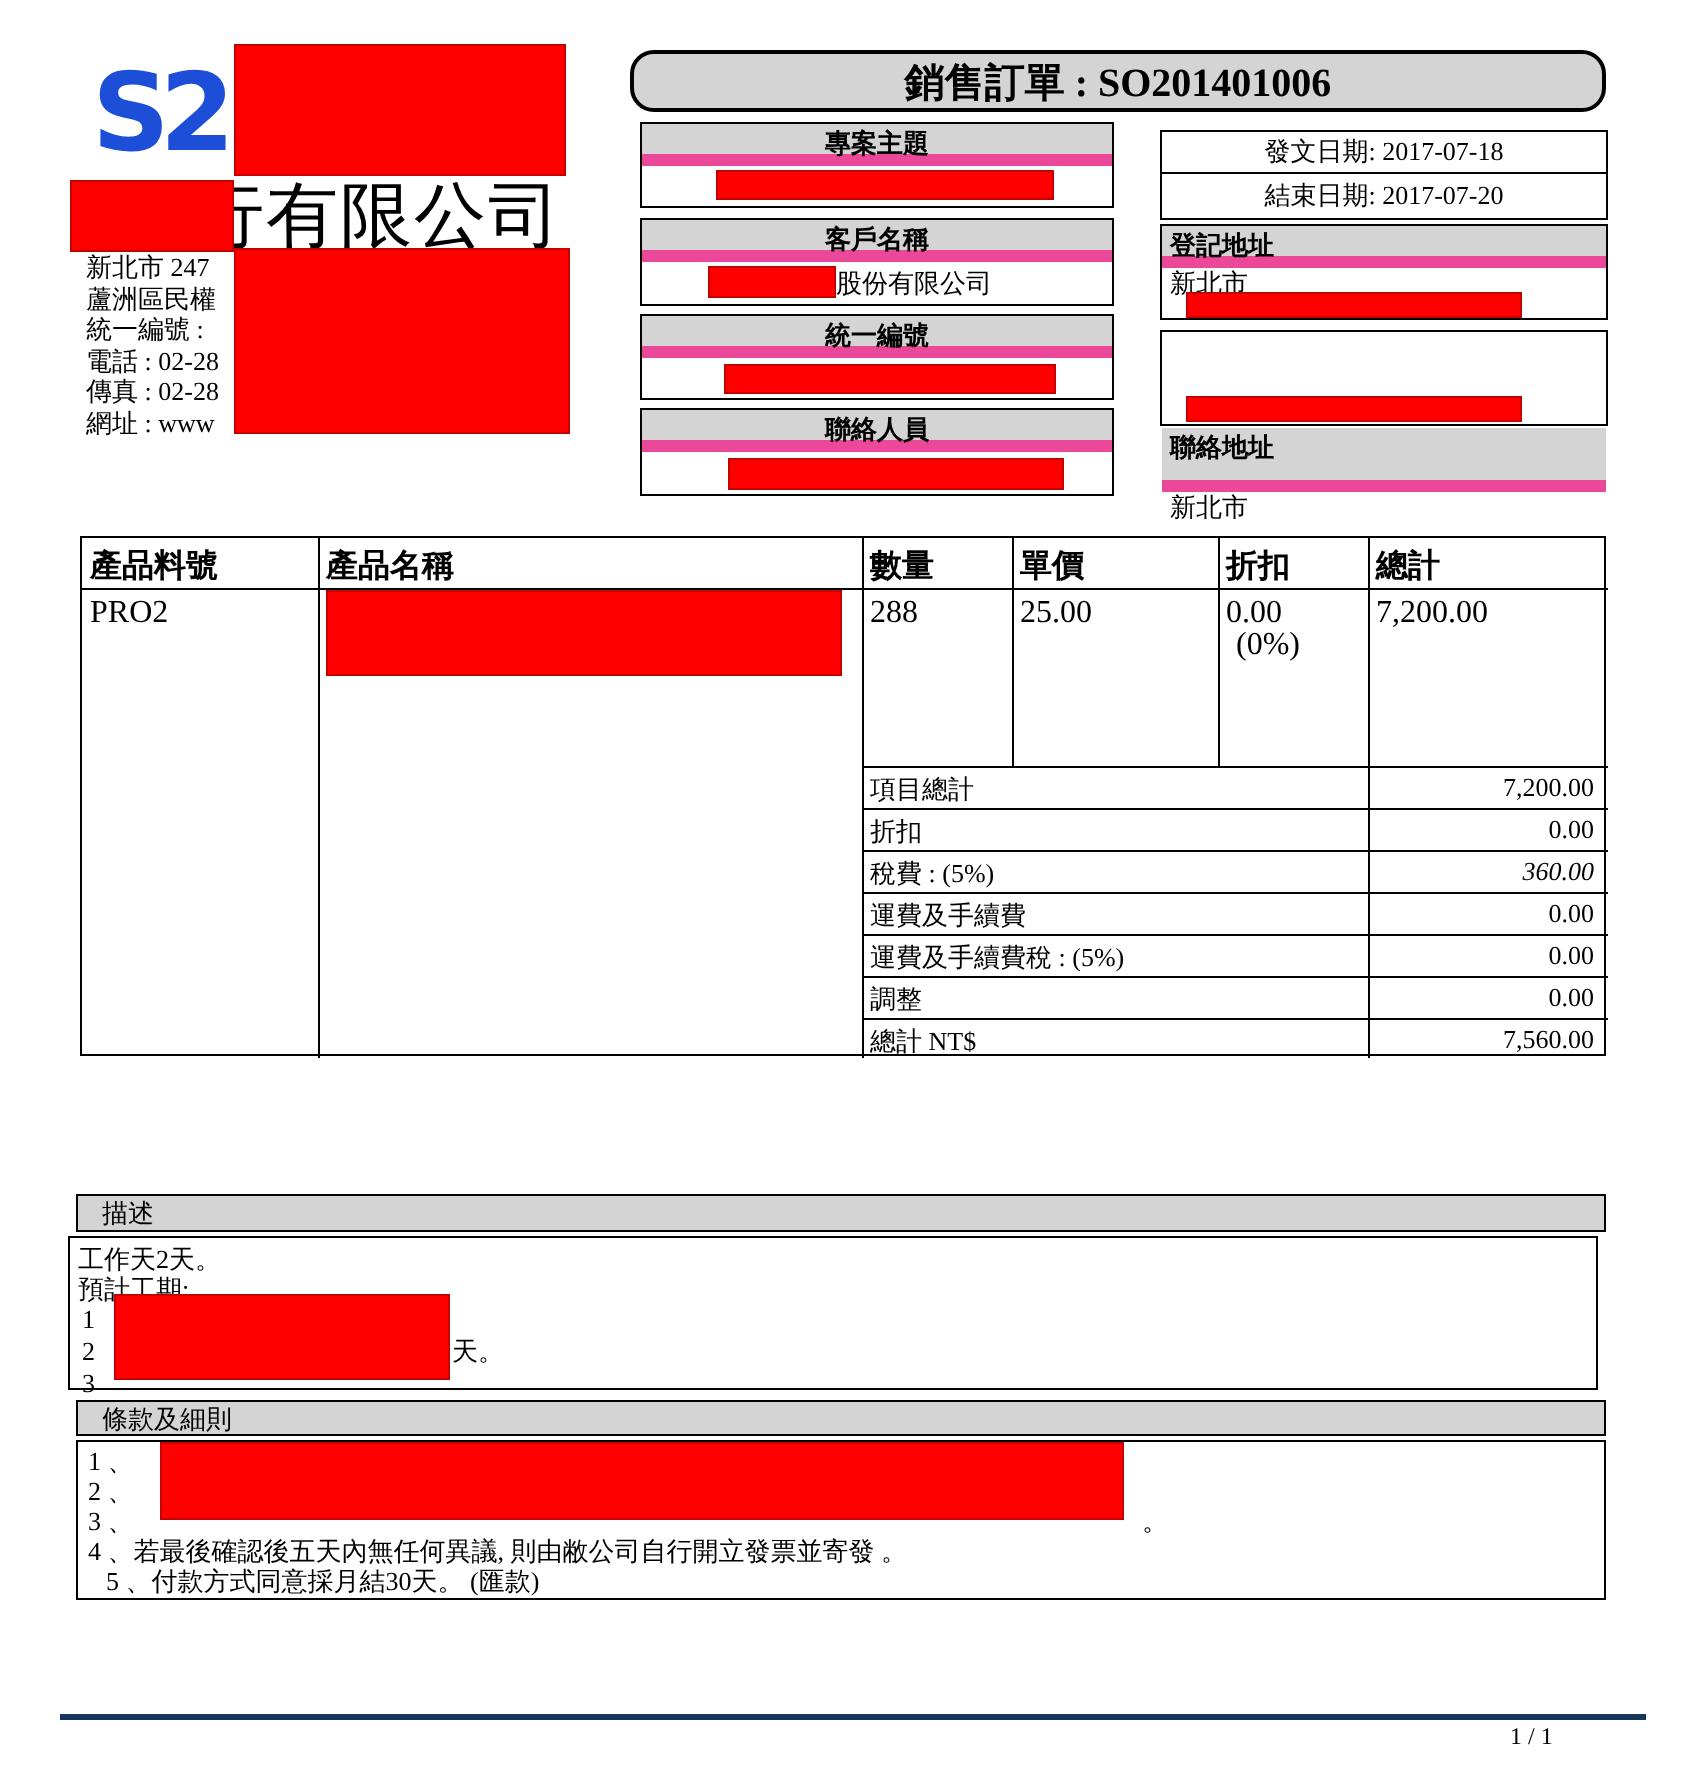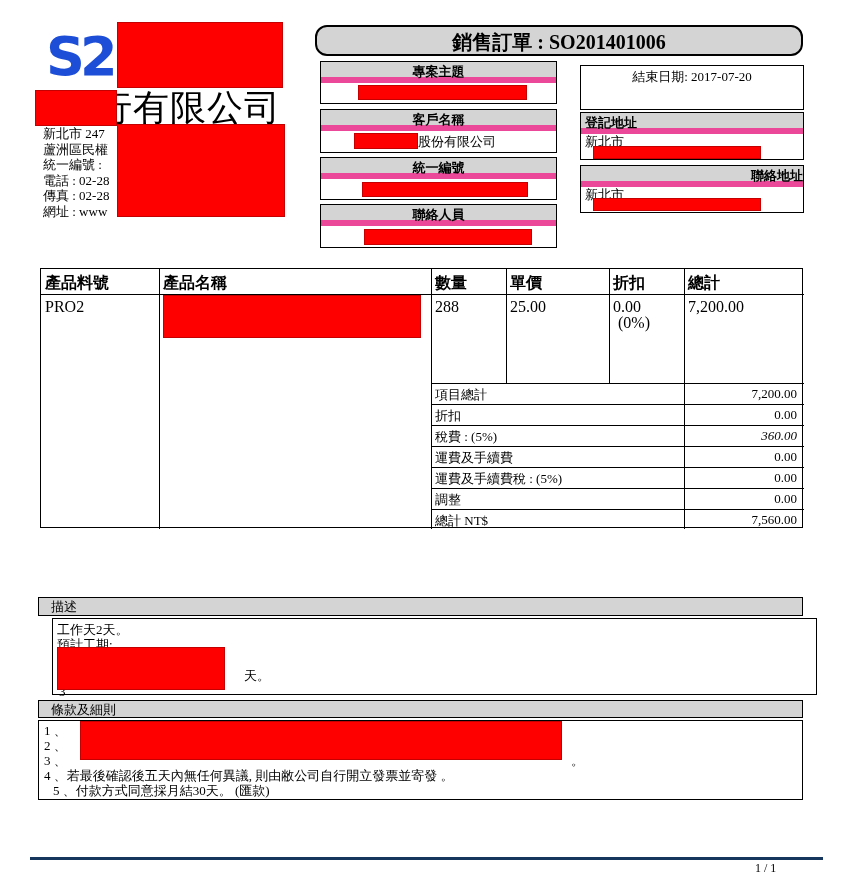--- a/index.html
+++ b/index.html
@@ -63,30 +63,31 @@
     <div class="hdrcell" style="height:21px;">統一編號</div>
     <div class="valcell"></div>
   </div>
 
   <div class="abs boxed" style="left:320px;top:204px;width:237px;height:44px;">
     <div class="hdrcell" style="height:21px;">聯絡人員</div>
     <div class="valcell"></div>
   </div>
 
   <div class="abs boxed" style="left:580px;top:65px;width:224px;height:45px;">
+    <div class="valcell" style="height:21px;border-bottom:1px solid #000;box-sizing:border-box;text-align:center;line-height:20px;"><span>發文日期:</span>&nbsp;<span>2017-07-18</span></div>
     <div class="valcell" style="height:22px;text-align:center;line-height:22px;"><span>結束日期:</span>&nbsp;<span>2017-07-20</span></div>
   </div>
 
   <div class="abs boxed" style="left:580px;top:112px;width:224px;height:48px;">
     <div class="hdrcell" style="height:21px;text-align:left;padding-left:4px;">登記地址</div>
     <div class="valcell" style="padding-left:4px;line-height:15px;">新北市</div>
   </div>
 
   <div class="abs boxed" style="left:580px;top:165px;width:224px;height:48px;">
-    <div class="hdrcell" style="height:21px;text-align:right;padding-left:4px;">聯絡地址</div>
+    <div class="hdrcell" style="height:32px;text-align:left;padding-left:4px;margin-top:48px;">聯絡地址</div>
     <div class="valcell" style="padding-left:4px;line-height:15px;">新北市</div>
   </div>
 
   <div class="abs boxed" style="left:40px;top:268px;width:763px;height:260px;">
 
     <div class="vline" style="left:118px;top:0;height:260px;"></div>
     <div class="vline" style="left:390px;top:0;height:260px;"></div>
     <div class="vline" style="left:465px;top:0;height:114px;"></div>
     <div class="vline" style="left:568px;top:0;height:114px;"></div>
     <div class="vline" style="left:643px;top:0;height:260px;"></div>
@@ -124,21 +125,21 @@
     <div class="sum-value" style="left:643px;top:180px;width:118px;">0.00</div>
     <div class="sum-label" style="left:394px;top:201px;">運費及手續費稅 : (5%)</div>
     <div class="sum-value" style="left:643px;top:201px;width:118px;">0.00</div>
     <div class="sum-label" style="left:394px;top:222px;">調整</div>
     <div class="sum-value" style="left:643px;top:222px;width:118px;">0.00</div>
     <div class="sum-label" style="left:394px;top:243px;">總計 NT$</div>
     <div class="sum-value" style="left:643px;top:243px;width:118px;">7,560.00</div>
   </div>
 
   <div class="abs sec-hdr" style="left:38px;top:597px;width:765px;height:19px;">描述</div>
-  <div class="abs sec-body" style="left:52px;top:618px;width:765px;height:77px;text-align:center;">
+  <div class="abs sec-body" style="left:34px;top:618px;width:765px;height:77px;text-align:center;">
     <div class="t13 abs" style="left:4px;top:3px;">工作天2天。</div>
     <div class="t13 abs" style="left:4px;top:18px;">預計工期:</div>
     <div class="t13 abs" style="left:6px;top:33px;">1</div>
     <div class="t13 abs" style="left:6px;top:49px;">2</div>
     <div class="t13 abs" style="left:6px;top:65px;">3</div>
     <div class="t13 abs" style="left:191px;top:49px;">天。</div>
   </div>
 
   <div class="abs sec-hdr" style="left:38px;top:700px;width:765px;height:18px;">條款及細則</div>
   <div class="abs sec-body" style="left:38px;top:720px;width:765px;height:80px;">

